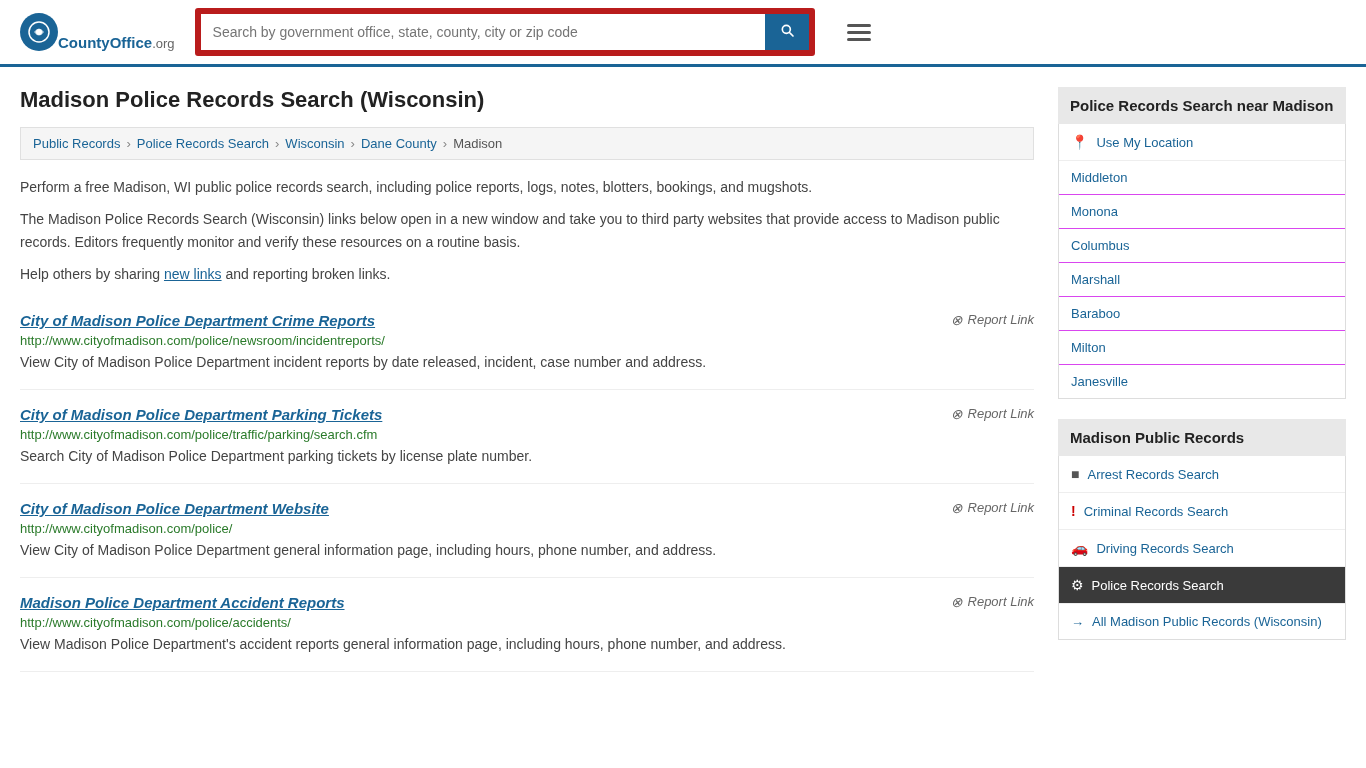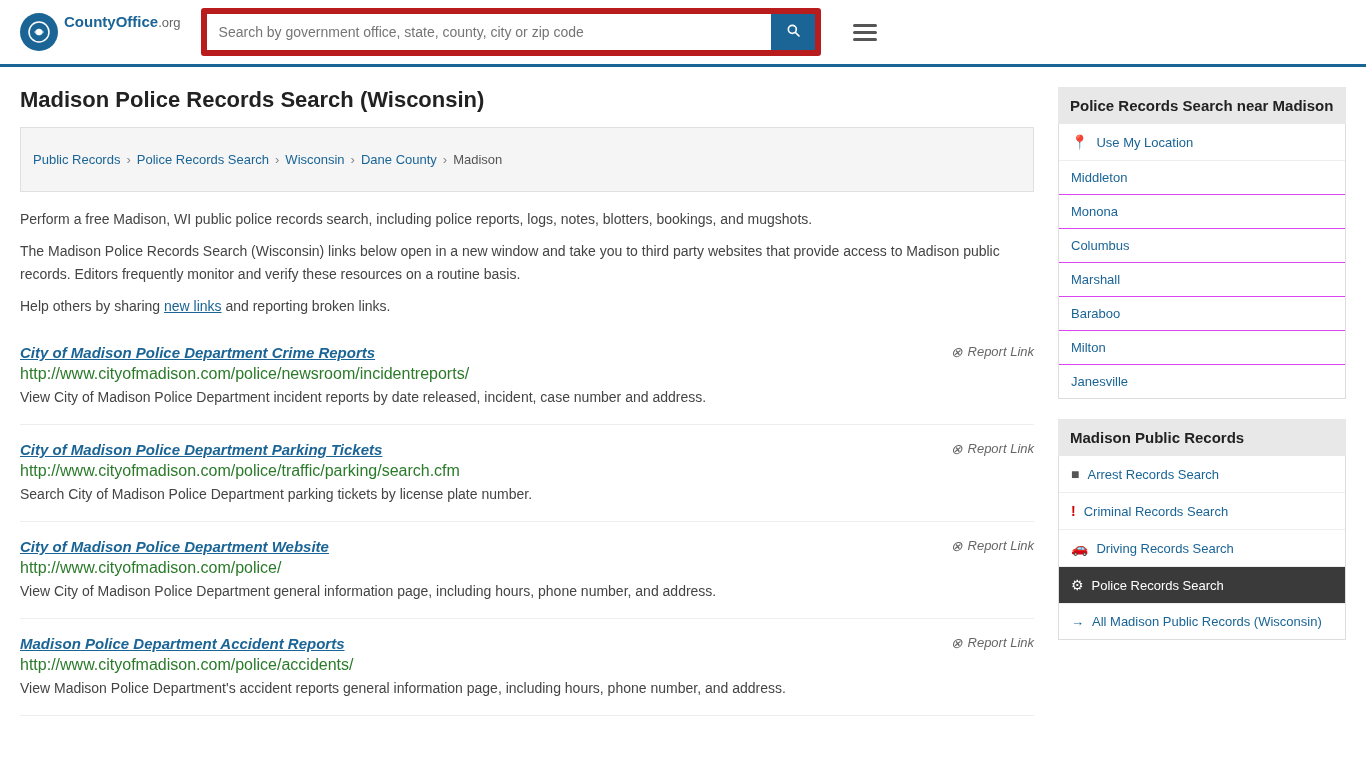--- a/index.html
+++ b/index.html
@@ -9,22 +9,21 @@
     .header {
       background: #fff;
       border-bottom: 3px solid #1a6496;
       padding: 8px 20px;
       display: flex;
       align-items: center;
       gap: 20px;
     }
     .logo-area {
       display: flex;
-      align-items: flex-start;
-      gap: 6px;
+      align-items: flex-end;
       text-decoration: none;
       color: #333;
       font-size: 16px;
       font-weight: bold;
       white-space: nowrap;
     }
     .logo-circle {
       width: 38px;
       height: 38px;
       background: #1a6496;
@@ -103,21 +102,21 @@
       font-size: 22px;
       font-weight: bold;
       color: #222;
       margin-bottom: 14px;
     }
 
     
     .breadcrumb {
       background: #f5f5f5;
       border: 1px solid #e0e0e0;
-      padding: 24px 12px;
+      padding: 8px 12px;
       font-size: 13px;
       color: #555;
       margin-bottom: 16px;
       display: flex;
       align-items: center;
       flex-wrap: wrap;
       gap: 4px;
     }
     .breadcrumb a {
       color: #1a6496;
@@ -163,21 +162,21 @@
       color: #666;
       font-size: 13px;
       cursor: pointer;
       white-space: nowrap;
     }
     .report-link-icon {
       font-size: 14px;
     }
     .result-url {
       color: #2a7a2a;
-      font-size: 16px;
+      font-size: 13px;
       margin: 4px 0;
       text-decoration: none;
     }
     .result-desc {
       font-size: 14px;
       color: #444;
       line-height: 1.5;
     }
 
     

